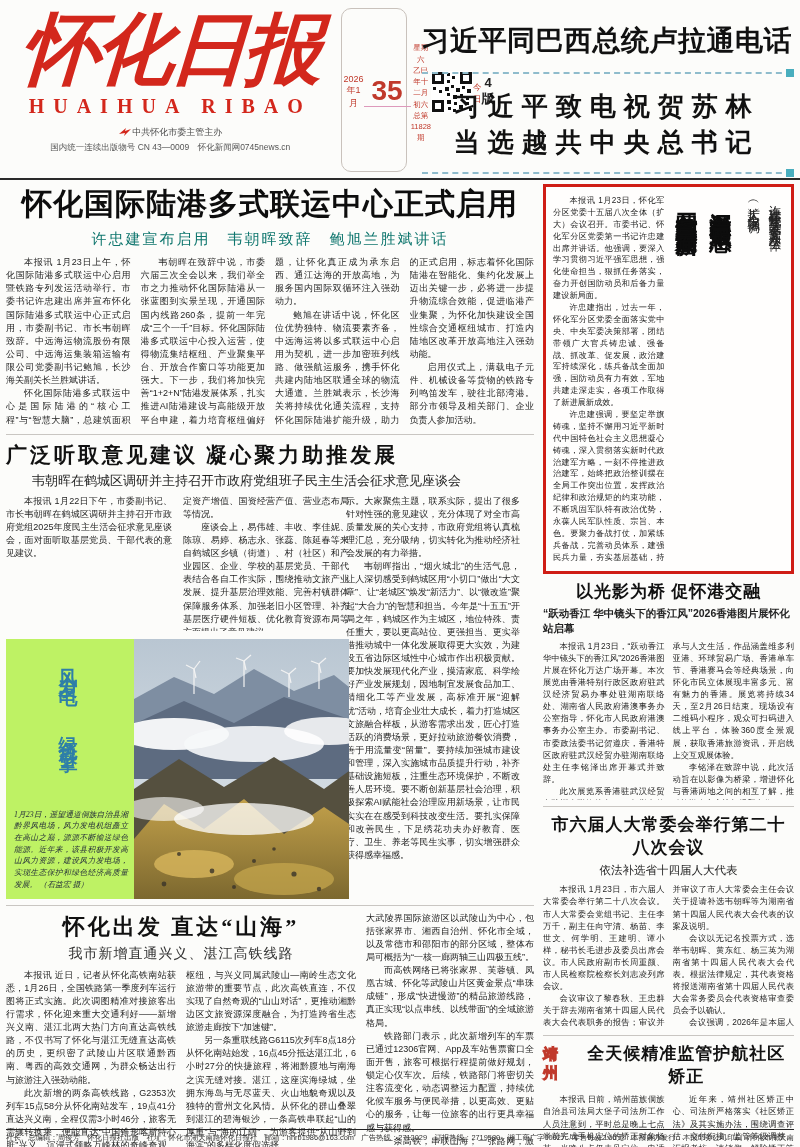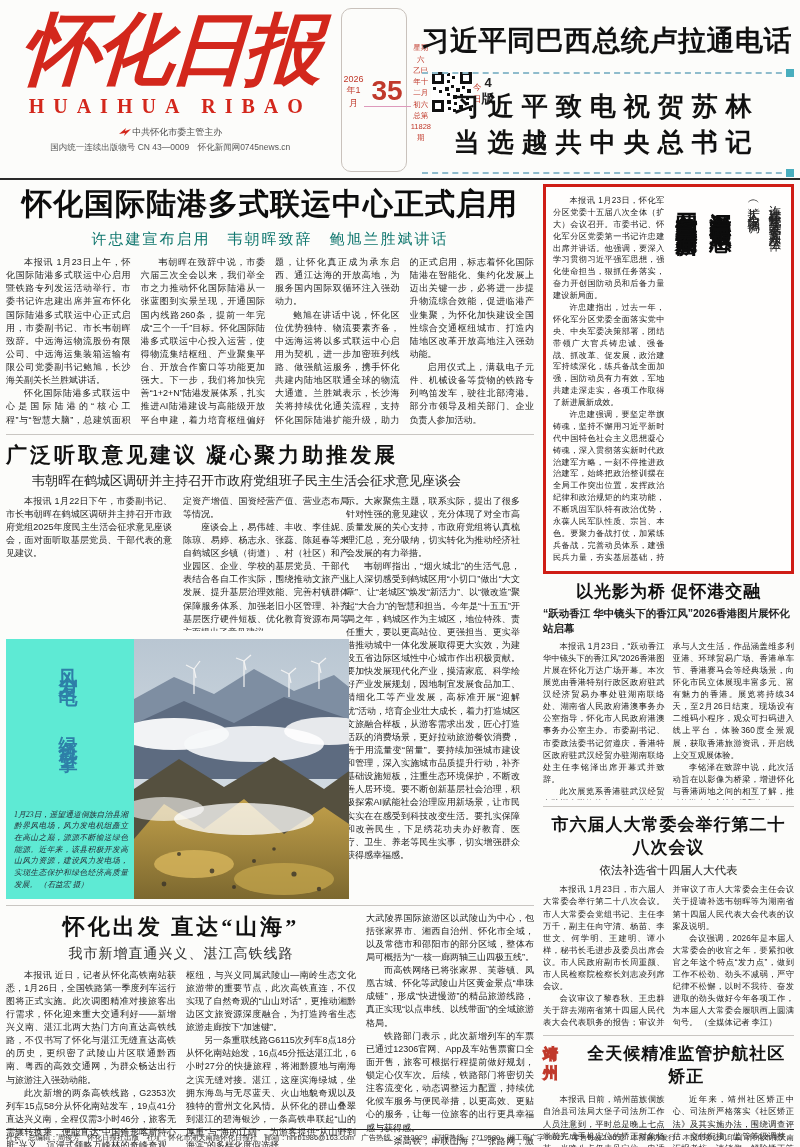--- a/index.html
+++ b/index.html
@@ -64,21 +64,21 @@
   
   .con-hl { font-size:21px; font-weight:bold; letter-spacing:3px; color:#111; }
   .con-sub { font-size:13px; color:#222; line-height:1.35; margin-top:3px; text-indent:2em; }
   .con-body { position:relative; height:404px; margin-top:5px; }
   .con-c1 { position:absolute; left:0;   top:0; width:166px; height:136px; }
   .con-c2 { position:absolute; left:177px; top:0; width:166px; height:136px; }
   .con-c3 { position:absolute; left:340px; top:0; width:174px; height:404px; }
 
   
   .photo { position:absolute; left:0; top:144px; width:343px; height:260px;
-           background:#5eead4; display:flex; }
+           background:#bef264; display:flex; }
   .ph-panel { width:128px; position:relative; }
   .ph-title { position:absolute; top:14px; left:50%; transform:translateX(-58%);
       writing-mode:vertical-rl; font-family:"Liberation Serif", serif; font-weight:bold;
       color:#2e7fa8; font-size:19px; letter-spacing:6px; height:170px; }
   .ph-title .t2 { padding-top:34px; }
   .ph-cap { position:absolute; left:8px; right:6px; bottom:8px; font-size:7.8px; line-height:1.5;
       font-family:"Liberation Serif", serif; font-style:italic; color:#27313b; text-align:justify;}
   .ph-img { flex:1; }
 
   
@@ -383,20 +383,21 @@
       <div>
         <div class="sm-hl">市六届人大常委会举行第二十八次会议</div>
         <div class="sm-sub center">依法补选省十四届人大代表</div>
         <div class="sm-body h146">
           <div class="scol">
             <p>本报讯 1月23日，市六届人大常委会举行第二十八次会议。市人大常委会党组书记、主任李万千，副主任向守清、杨苗、李世文、何学明、王建明、谭小样，秘书长毛进步及委员出席会议。市人民政府副市长周重颜、市人民检察院检察长刘志凌列席会议。</p>
             <p>会议审议了黎春秋、王忠群关于辞去湖南省第十四届人民代表大会代表职务的报告；审议并表决通过了《怀化市人民代表大会常务委员会关于接受黎春秋辞去湖南省第十四届人民代表大会代表职务的决定》《怀化市人民代表大会常务委员会关于接受王忠群辞去湖南省第十四届人民代表大会代表职务的决定》；审议</p>
           </div>
           <div class="scol">
             <p style="text-indent:0">并审议了市人大常委会主任会议关于提请补选韦朝晖等为湖南省第十四届人民代表大会代表的议案及说明。</p>
+            <p>会议以无记名投票方式，选举韦朝晖、黄东红、杨三英为湖南省第十四届人民代表大会代表。根据法律规定，其代表资格将报送湖南省第十四届人民代表大会常务委员会代表资格审查委员会予以确认。</p>
             <p>会议强调，2026年是本届人大常委会的收官之年，要紧扣收官之年这个特点“发力点”，做到工作不松劲、劲头不减弱，严守纪律不松懈，以时不我待、奋发进取的劲头做好今年各项工作，为本届人大常委会履职画上圆满句号。 （全媒体记者 李江）</p>
           </div>
         </div>
       </div>
 
       <div class="rule"></div>
 
       <div>
         <div class="jz-row">
           <span class="jz-tag">靖州</span>

